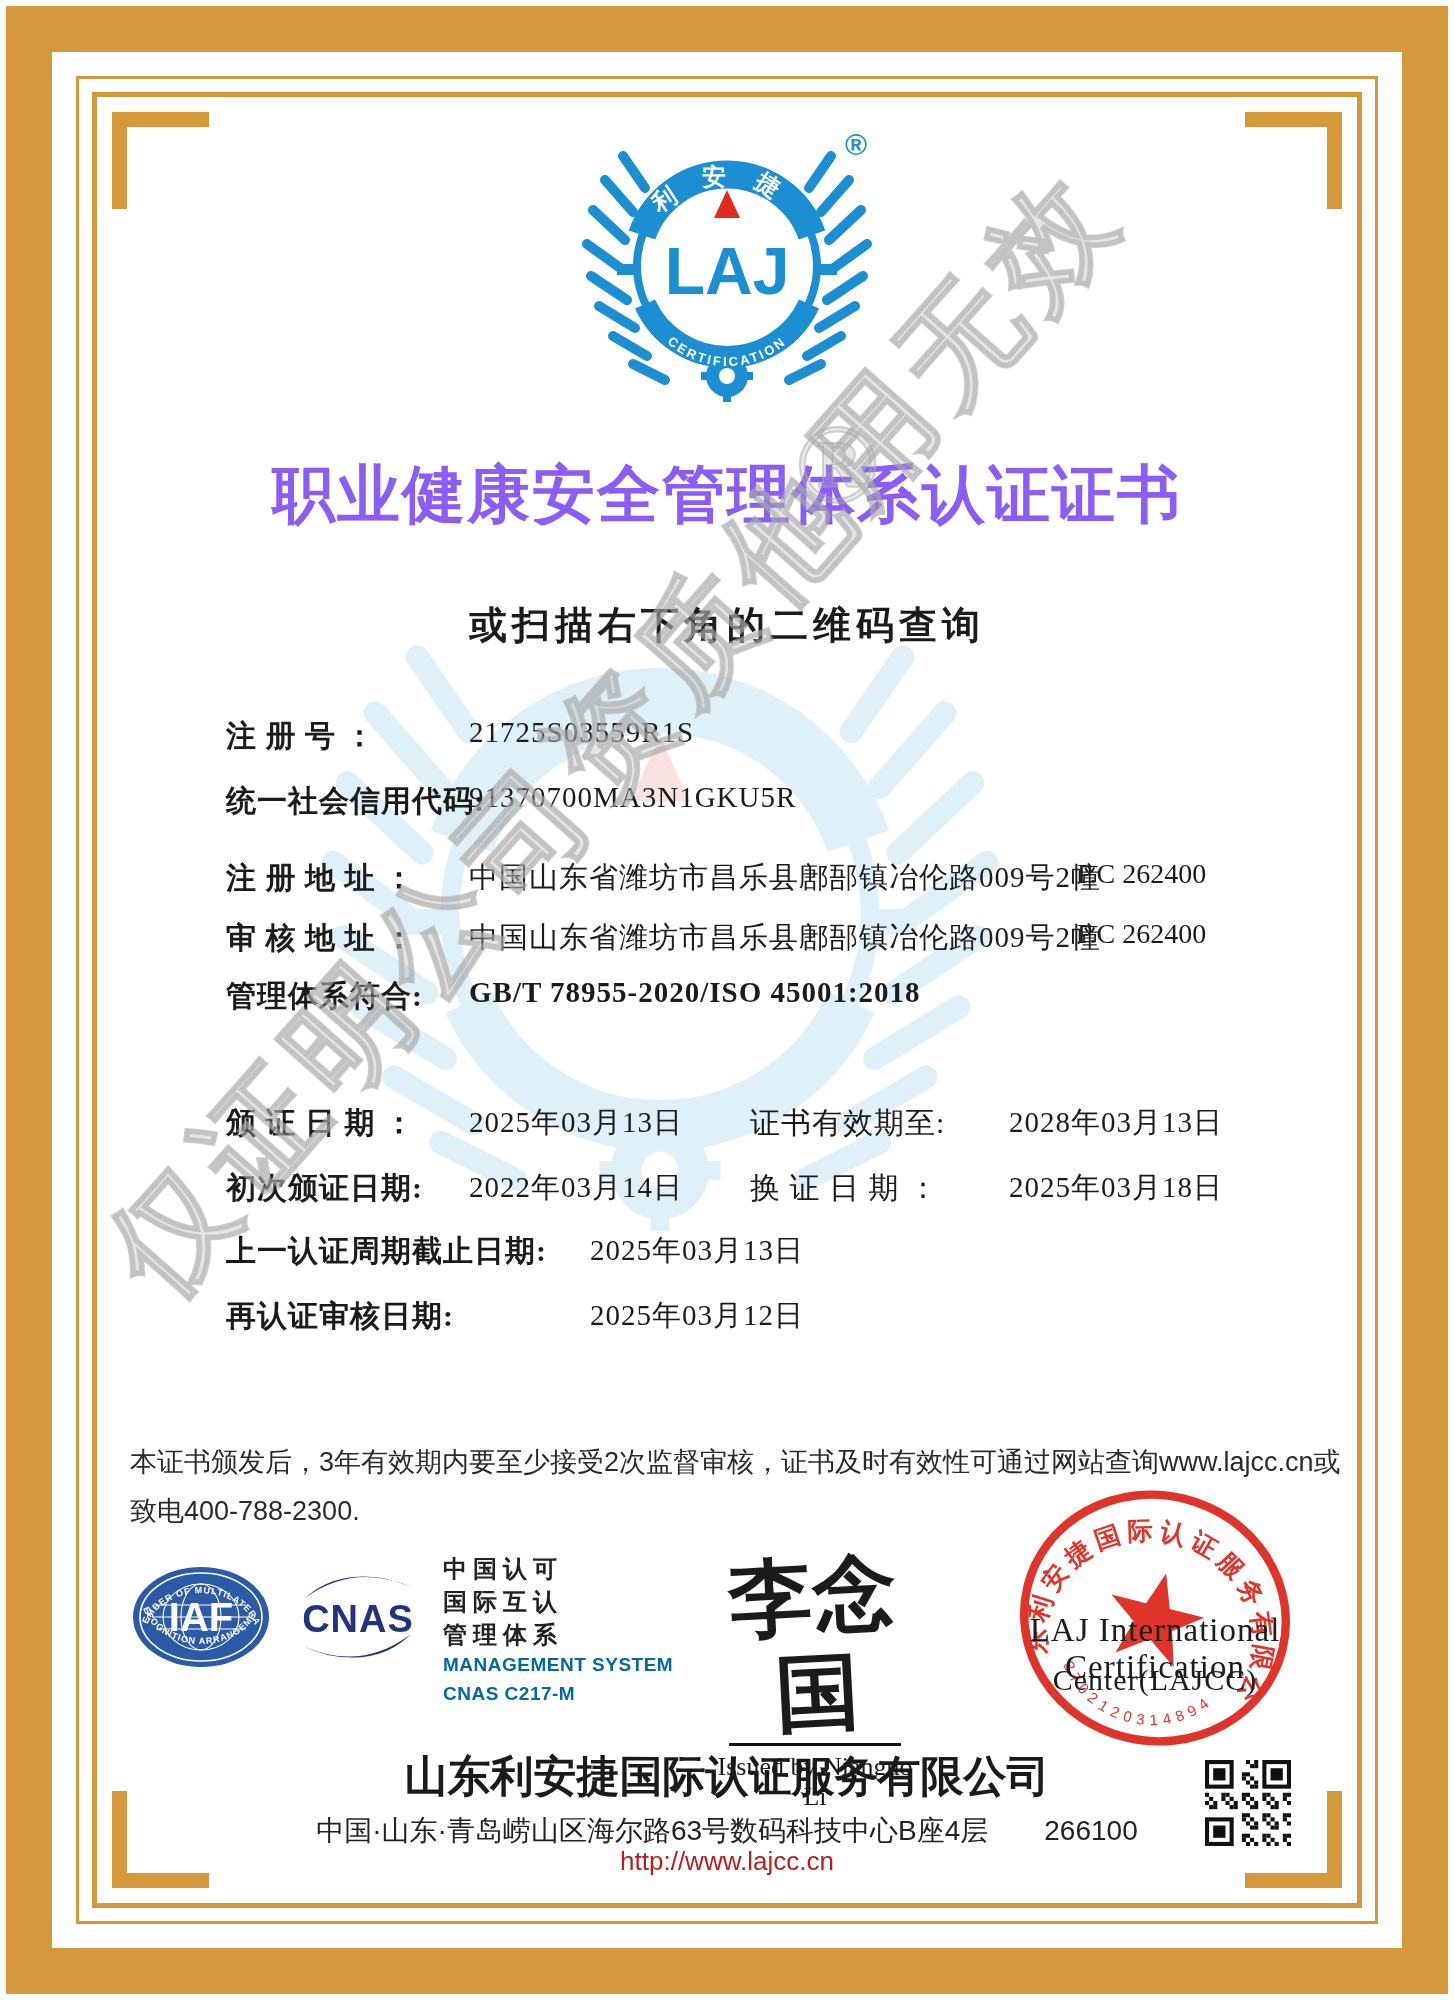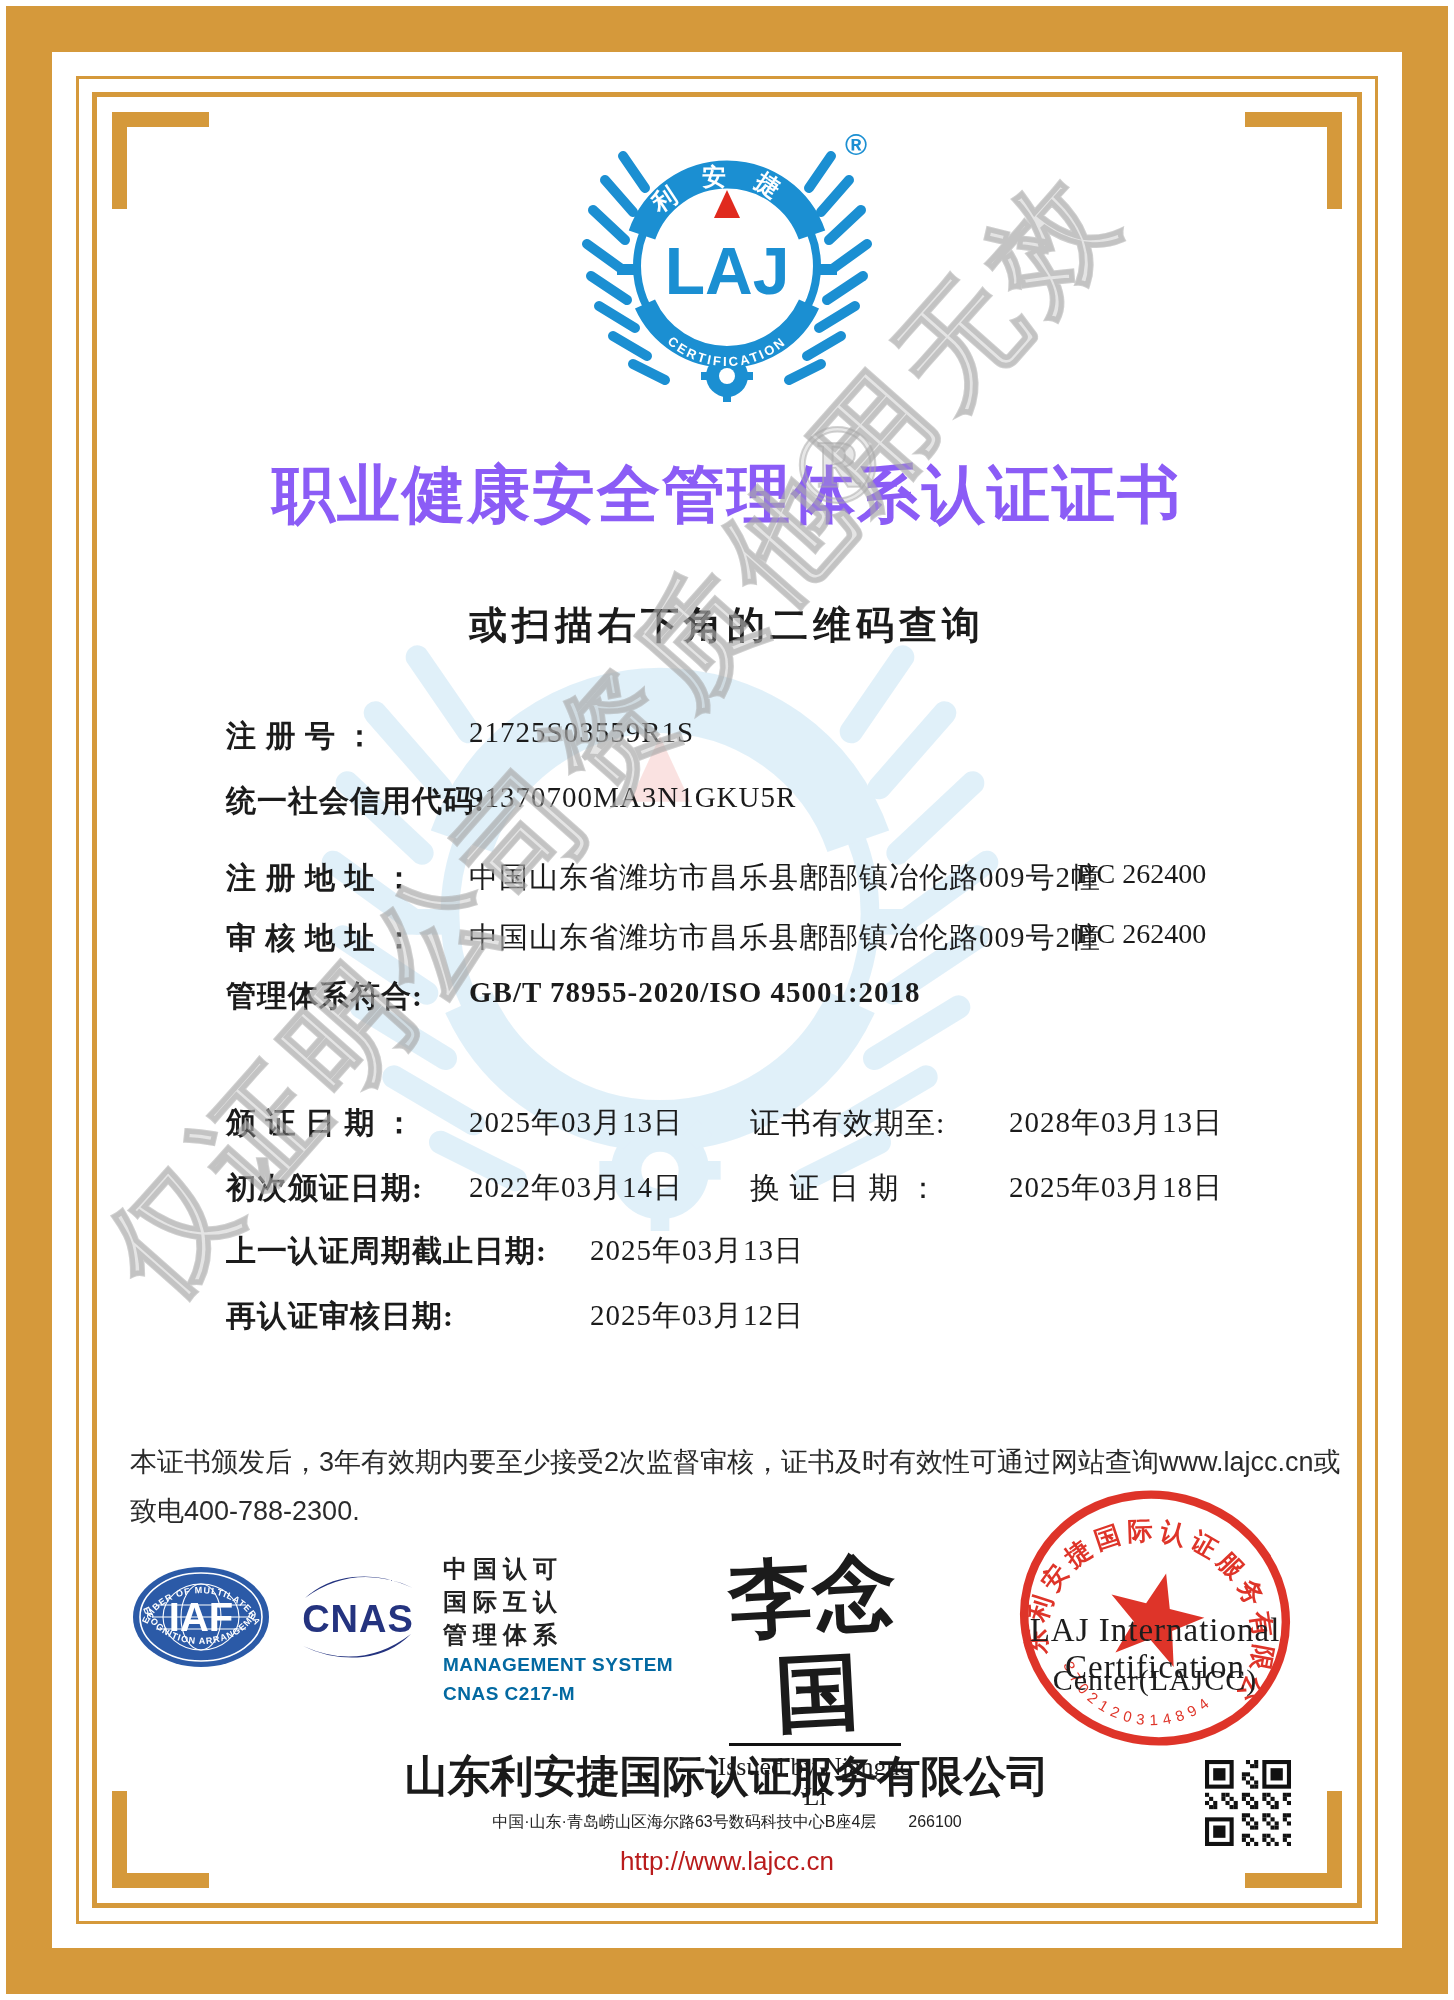--- a/index.html
+++ b/index.html
@@ -60,21 +60,21 @@
   
   .stamp{position:absolute;left:1010px;top:1482px;width:290px;height:272px;z-index:2;opacity:0.95;}
   .stamp-ov1{position:absolute;left:950px;top:1612px;width:410px;text-align:center;z-index:2;
              font-size:33px;color:#1d1d1d;letter-spacing:1px;}
   .stamp-ov2{position:absolute;left:950px;top:1663px;width:410px;text-align:center;z-index:2;
              font-size:30px;color:#1d1d1d;letter-spacing:1px;}
   
   .issuer{position:absolute;left:0;top:1748px;width:100%;text-align:center;z-index:2;
           font-family:"Liberation Sans","DejaVu Sans",sans-serif;font-weight:900;font-size:43px;color:#1a1a1a;}
   .iaddr{position:absolute;left:0;top:1812px;width:100%;text-align:center;z-index:2;
-         font-family:"Liberation Sans",sans-serif;font-size:16px;color:#222;}
+         font-family:"Liberation Sans",sans-serif;font-size:28px;color:#222;}
   .iweb{position:absolute;left:0;top:1846px;width:100%;text-align:center;z-index:2;
         font-family:"Liberation Sans",sans-serif;font-size:26px;color:#b91c1c;}
   .qr{position:absolute;left:1205px;top:1760px;width:86px;height:86px;z-index:2;}
   svg text{font-family:"Liberation Sans","DejaVu Sans",sans-serif;}
 </style>
 </head>
 <body>
 
 <div class="page">
 

